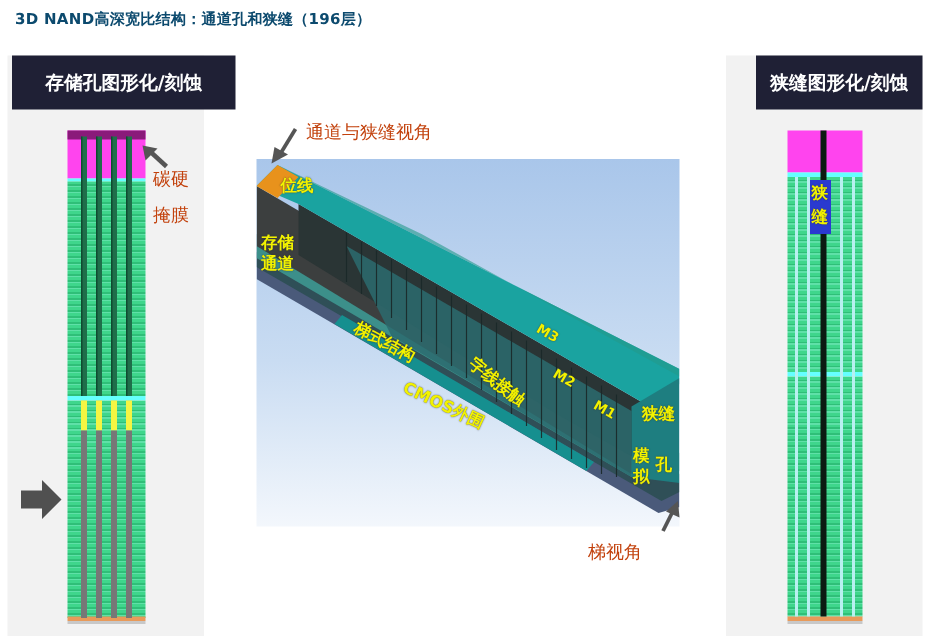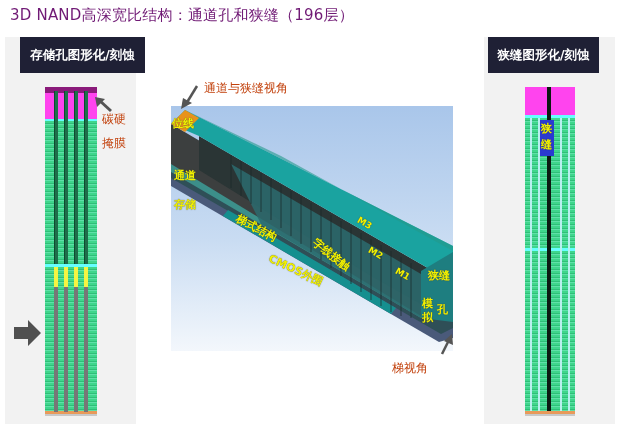--- a/index.html
+++ b/index.html
@@ -1,30 +1,30 @@
 <!DOCTYPE html>
 <html><head>
 <meta charset="utf-8">
 <style>
   html,body{margin:0;padding:0;}
   body{width:622px;height:424px;background:#ffffff;position:relative;overflow:hidden;font-family:"DejaVu Sans","Liberation Sans",sans-serif;}
-  .title{position:absolute;left:10px;top:6px;font-size:15px;font-weight:normal;color:#701a75;letter-spacing:0.2px;white-space:nowrap;}
+  .title{position:absolute;left:10px;top:6px;font-size:10px;font-weight:bold;color:#0c4a6e;letter-spacing:0.2px;white-space:nowrap;}
   .panel-bg{position:absolute;background:#f2f2f2;}
   .panel-head{position:absolute;background:#1f2035;color:#fff;font-size:12.5px;font-weight:bold;display:flex;align-items:center;justify-content:center;white-space:nowrap;}
   .lbl{position:absolute;font-size:12px;color:#c2410c;white-space:nowrap;line-height:15px;}
   .ylbl{position:absolute;font-size:11px;color:#f2f200;font-weight:bold;white-space:nowrap;line-height:13px;text-shadow:0 0 1px #333;}
   .green{background:repeating-linear-gradient(to bottom,#3fd68c 0px,#3fd68c 2px,#2fbf78 2px,#2fbf78 3px,#5fe0a8 3px,#5fe0a8 4px);}
 </style>
 </head>
 <body>
 
 <div class="title">3D NAND高深宽比结构：通道孔和狭缝（196层）</div>
 
 <div class="panel-bg" style="left:5px;top:37px;width:131px;height:387px;"></div>
-<div class="panel-head" style="left:20px;top:37px;width:125px;height:36px;">存储孔图形化/刻蚀</div>
+<div class="panel-head" style="left:8px;top:37px;width:149px;height:36px;">存储孔图形化/刻蚀</div>
 
 <div style="position:absolute;left:45px;top:87px;width:52px;height:330px;">
   <div style="position:absolute;left:0;top:0;width:52px;height:32px;background:#ff44ee;"></div>
   <div style="position:absolute;left:0;top:0;width:52px;height:6px;background:#8a1a7a;"></div>
   <div style="position:absolute;left:0;top:32px;width:52px;height:2px;background:#66ffff;"></div>
   <div class="green" style="position:absolute;left:0;top:34px;width:52px;height:143px;"></div>
   <div style="position:absolute;left:0;top:177px;width:52px;height:3px;background:#66ffff;"></div>
   <div class="green" style="position:absolute;left:0;top:180px;width:52px;height:145px;"></div>
   <div style="position:absolute;left:0;top:324px;width:52px;height:3px;background:#e89a5a;"></div>
   <div style="position:absolute;left:0;top:327px;width:52px;height:2px;background:#c8c8c8;"></div>
@@ -100,41 +100,41 @@
       <line x1="240" y1="157" x2="240" y2="212"></line>
     </g>
   </svg>
 </div>
 
 <div class="lbl" style="left:204px;top:81px;">通道与狭缝视角</div>
 <svg style="position:absolute;left:180px;top:84px;" width="20" height="26" viewBox="0 0 20 26">
   <line x1="17" y1="2" x2="6" y2="20" stroke="#555" stroke-width="2.5"></line>
   <polygon points="1,25 3,14 12,19" fill="#555"></polygon>
 </svg>
-<div class="ylbl" style="left:172px;top:117px;">位线</div>
-<div class="ylbl" style="left:174px;top:155px;margin-top:43px;">存储</div>
+<div class="ylbl" style="left:187px;top:117px;">位线</div>
+<div class="ylbl" style="left:174px;top:155px;">存储</div>
 <div class="ylbl" style="left:174px;top:169px;">通道</div>
 <div class="ylbl" style="left:240px;top:212px;transform:rotate(28deg);transform-origin:left top;">梯式结构</div>
 <div class="ylbl" style="left:318px;top:236px;transform:rotate(38deg);transform-origin:left top;">字线接触</div>
 <div class="ylbl" style="left:272px;top:252px;transform:rotate(25deg);transform-origin:left top;">CMOS外围</div>
 <div class="ylbl" style="left:361px;top:214px;transform:rotate(30deg);transform-origin:left top;font-size:9px;">M3</div>
 <div class="ylbl" style="left:372px;top:244px;transform:rotate(30deg);transform-origin:left top;font-size:9px;">M2</div>
 <div class="ylbl" style="left:399px;top:265px;transform:rotate(30deg);transform-origin:left top;font-size:9px;">M1</div>
 <div class="ylbl" style="left:428px;top:269px;">狭缝</div>
 <div class="ylbl" style="left:422px;top:297px;">模</div>
 <div class="ylbl" style="left:422px;top:311px;">拟</div>
 <div class="ylbl" style="left:437px;top:303px;">孔</div>
 <svg style="position:absolute;left:438px;top:334px;" width="16" height="22" viewBox="0 0 16 22">
   <line x1="4" y1="20" x2="11" y2="6" stroke="#555" stroke-width="2.5"></line>
   <polygon points="14,0 15,11 6,7" fill="#555"></polygon>
 </svg>
 <div class="lbl" style="left:392px;top:361px;">梯视角</div>
 
 <div class="panel-bg" style="left:484px;top:37px;width:131px;height:387px;"></div>
-<div class="panel-head" style="left:488px;top:37px;width:111px;height:36px;">狭缝图形化/刻蚀</div>
+<div class="panel-head" style="left:504px;top:37px;width:111px;height:36px;">狭缝图形化/刻蚀</div>
 
 <div style="position:absolute;left:525px;top:87px;width:50px;height:330px;">
   <div style="position:absolute;left:0;top:0;width:50px;height:28px;background:#ff44ee;"></div>
   <div style="position:absolute;left:0;top:28px;width:50px;height:3px;background:#66ffff;"></div>
   <div class="green" style="position:absolute;left:0;top:31px;width:50px;height:130px;"></div>
   <div style="position:absolute;left:0;top:161px;width:50px;height:3px;background:#66ffff;"></div>
   <div class="green" style="position:absolute;left:0;top:164px;width:50px;height:160px;"></div>
   <div style="position:absolute;left:0;top:324px;width:50px;height:3px;background:#e89a5a;"></div>
   <div style="position:absolute;left:0;top:327px;width:50px;height:2px;background:#c8c8c8;"></div>
   <div style="position:absolute;left:5px;top:31px;width:2px;height:293px;background:#b8f0f0;"></div>

